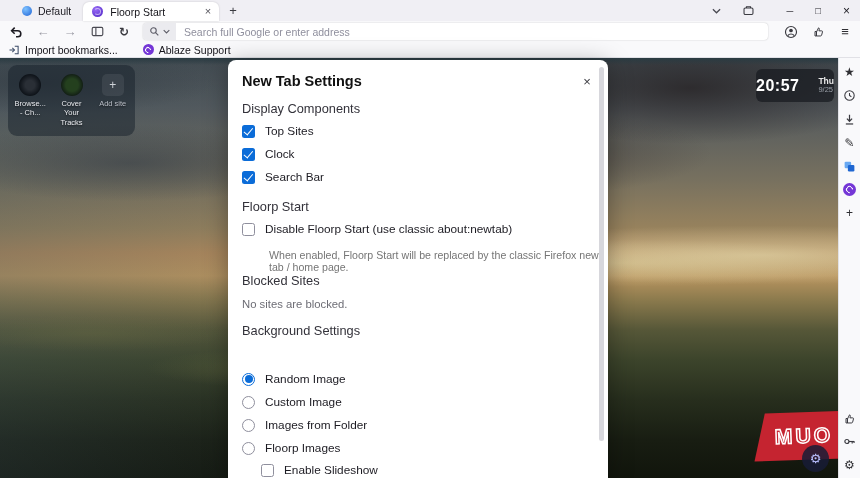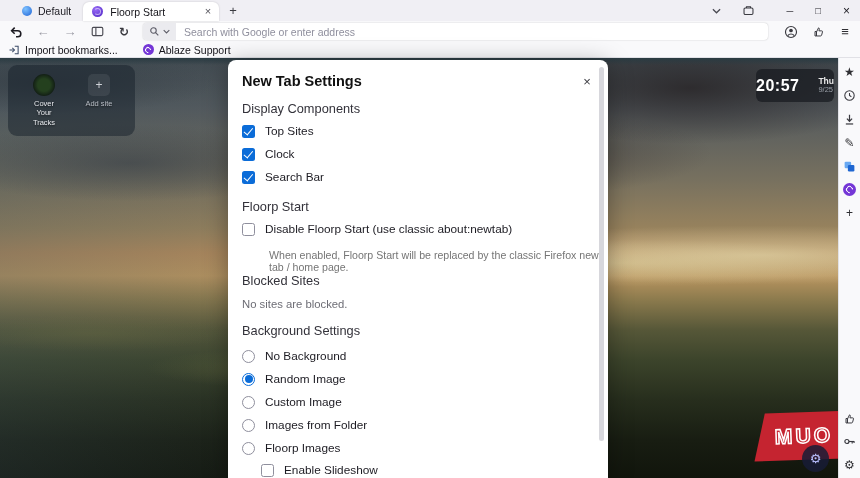--- a/index.html
+++ b/index.html
@@ -180,21 +180,21 @@
     <div class="urlbar">
       <span class="search-chip">
         <svg width="11" height="11" viewBox="0 0 16 16">
             <circle cx="6.5" cy="6.5" r="4" fill="none" stroke="#5b5b66" stroke-width="1.6"></circle>
             <line x1="9.6" y1="9.6" x2="13.5" y2="13.5" stroke="#5b5b66" stroke-width="1.6"></line>
           </svg>
         <svg width="7" height="5" viewBox="0 0 10 6">
             <path d="M1 1 5 5 9 1" fill="none" stroke="#5b5b66" stroke-width="1.5"></path>
           </svg>
       </span>
-      <span class="url-placeholder">Search with Google or enter address</span>
+      <span class="url-placeholder">Search full Google or enter address</span>
     </div>
     <span class="nav-ico">
       <svg width="14" height="14" viewBox="0 0 16 16">
           <circle cx="8" cy="8" r="6.3" fill="none" stroke="#3a3a40" stroke-width="1.3"></circle>
           <circle cx="8" cy="6.3" r="2.1" fill="#3a3a40"></circle>
           <path d="M4.3 12.2a4.6 4.6 0 0 1 7.4 0" fill="none" stroke="#3a3a40" stroke-width="1.3"></path>
         </svg>
     </span>
     <span class="nav-ico">
       <svg width="13" height="13" viewBox="0 0 16 16">
@@ -217,20 +217,26 @@
       <span class="ablz"></span>
       <span class="lbl">Ablaze Support</span>
     </div>
   </div>
 
   <div class="content">
     <div class="bg"></div>
 
     <div class="topsites">
       <div class="tile">
+        <span class="tile-ico dark1"></span>
+        <span class="tile-lbl">
+          <span>Browse...</span><br><span>- Ch...</span>
+        </span>
+      </div>
+      <div class="tile">
         <span class="tile-ico dark2"></span>
         <span class="tile-lbl">
           <span>Cover</span><br><span>Your</span><br><span>Tracks</span>
         </span>
       </div>
       <div class="tile">
         <span class="tile-ico addbox">
             <span>+</span>
           </span>
         <span class="tile-lbl dim"><span>Add site</span></span>
@@ -320,24 +326,20 @@
         <span class="cbx unchecked"></span>
         <span class="lbl">Disable Floorp Start (use classic about:newtab)</span>
       </div>
       <div class="sub-desc" style="top:189px;">When enabled, Floorp Start will be replaced by the classic Firefox new tab / home page.</div>
 
       <div class="dlg-heading" style="top:213px;">Blocked Sites</div>
       <div class="empty-text" style="top:238px;">No sites are blocked.</div>
 
       <div class="dlg-heading" style="top:263px;">Background Settings</div>
 
-      <div class="row" style="top:288px;">
-        <span class="rdo"></span>
-        <span class="lbl">No Background</span>
-      </div>
       <div class="row" style="top:311px;">
         <span class="rdo selected"></span>
         <span class="lbl">Random Image</span>
       </div>
       <div class="row" style="top:334px;">
         <span class="rdo"></span>
         <span class="lbl">Custom Image</span>
       </div>
       <div class="row" style="top:357px;">
         <span class="rdo"></span>

